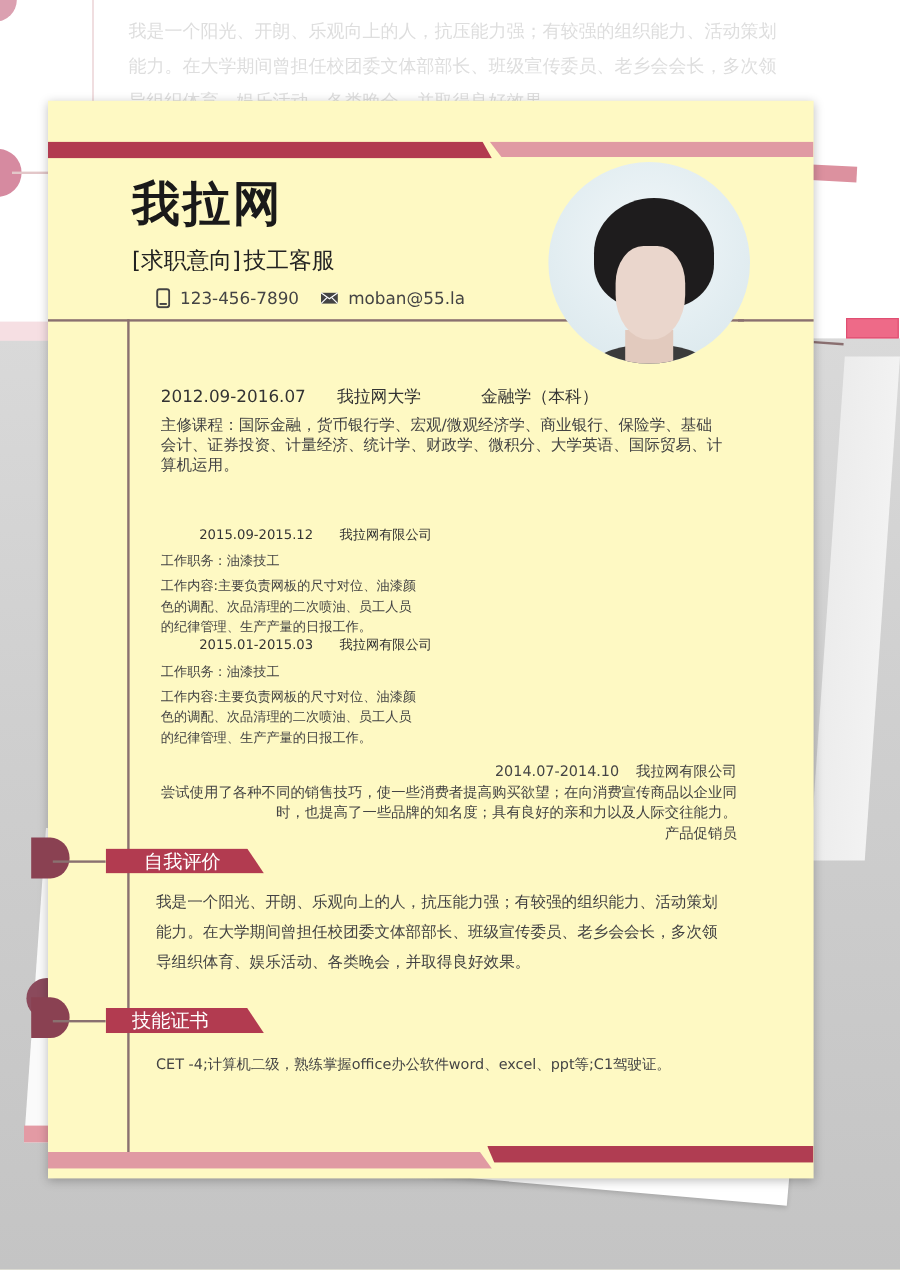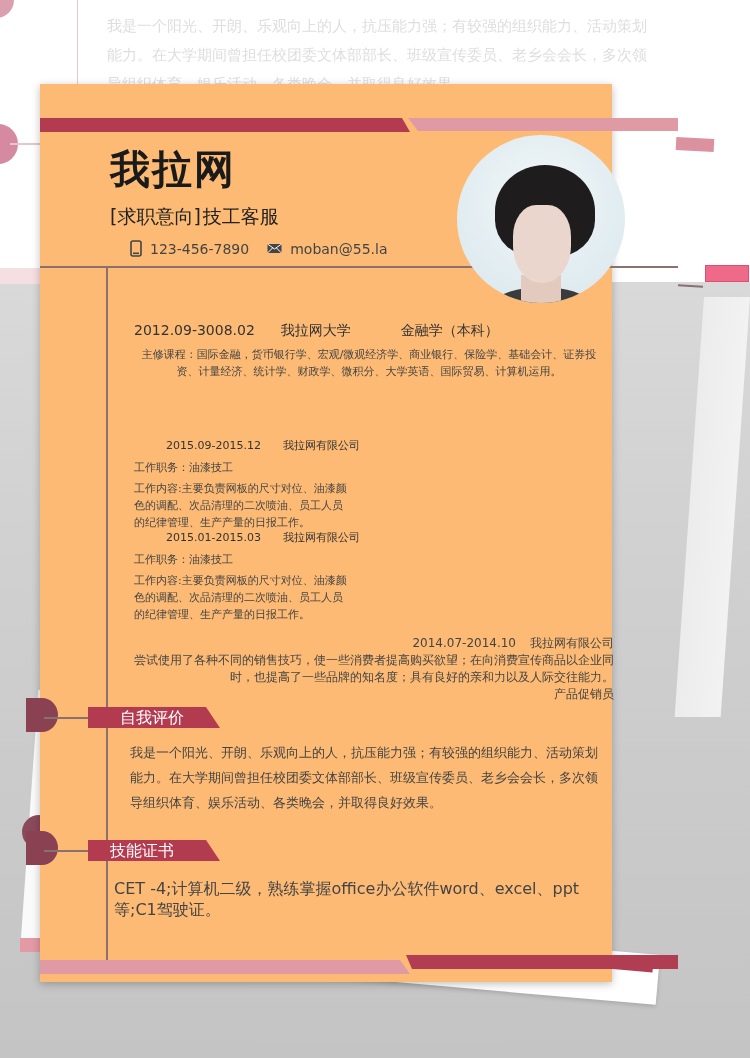--- a/index.html
+++ b/index.html
@@ -38,21 +38,21 @@
 
   
   .bottom-sheet {
     position:absolute; left:330px; top:955px; width:330px; height:50px; background:#fff;
     transform:rotate(5deg); transform-origin:top right; box-shadow:0 2px 4px rgba(0,0,0,0.15);
   }
   .bottom-sheet .band { position:absolute; right:6px; top:6px; width:300px; height:12px; background:#b03d52; }
 
   
   .sheet {
-    position:absolute; left:40px; top:84px; width:572px; height:898px; background:#fdba74;
+    position:absolute; left:40px; top:84px; width:638px; height:898px; background:#fef9c3;
     box-shadow: 0 2px 8px rgba(0,0,0,0.25);
     text-decoration: underline;
   }
   .top-band-dark { position:absolute; left:0; top:34px; width:370px; height:14px; background:#b23b50;
     clip-path: polygon(0 0, 362px 0, 370px 100%, 0 100%); }
   .top-band-light { position:absolute; left:368px; top:34px; width:270px; height:13px; background:#e09aa3;
     clip-path: polygon(0 0, 100% 0, 100% 100%, 10px 100%); }
   .bot-band-light { position:absolute; left:0; top:876px; width:370px; height:14px; background:#e09aa3;
     clip-path: polygon(0 0, 360px 0, 370px 100%, 0 100%); }
   .bot-band-dark { position:absolute; left:366px; top:871px; width:272px; height:14px; background:#b03d52;
@@ -85,33 +85,33 @@
   .sec .conn { position:absolute; left:4px; top:10px; width:44px; height:2px; background:#8a7170; }
   .sec .tag {
     position:absolute; left:48px; top:0; width:132px; height:21px; background:#b23b50;
     clip-path: polygon(0 0, 118px 0, 132px 100%, 0 100%);
   }
   .sec .tag span { position:absolute; left:30px; top:1px; color:#fff; font-size:16px; line-height:20px; }
 
   .edu-line1 { position:absolute; left:94px; top:238px; font-size:14px; color:#333; white-space:nowrap; }
   .edu-line1 span { margin-right:26px; }
   .edu-line1 .school { margin-right:50px; }
-  .edu-courses { position:absolute; left:94px; top:262px; width:470px; font-size:11px; line-height:17px; color:#444;text-align:center; }
+  .edu-courses { position:absolute; left:94px; top:262px; width:470px; font-size:13px; line-height:17px; color:#444; }
 
   .work { position:absolute; left:94px; font-size:11px; color:#444; line-height:17px; }
   .work .head { font-size:11px; color:#333;margin-left:32px; }
   .work .head span.co { margin-left:22px; }
   .work .role { margin-top:5px; }
   .work .desc { width:218px; margin-top:4px; }
 
   .work3 { position:absolute; left:94px; top:551px; width:480px; font-size:12px; color:#444; line-height:17px;text-align:right; }
   .work3 .head span.co { margin-left:14px; }
 
   .self { position:absolute; left:90px; top:656px; width:478px; font-size:13px; color:#444; line-height:25px; }
-  .skills { position:absolute; left:74px; top:795px; width:478px; font-size:16px; color:#444; }
+  .skills { position:absolute; left:90px; top:795px; width:478px; font-size:12px; color:#444; }
 </style>
 </head>
 <body>
 
 <div class="bg-page-top">
   <div class="vline"></div>
   <div class="circle1"></div>
   <div class="circle2"></div>
   <div class="conn2"></div>
   <div class="text">我是一个阳光、开朗、乐观向上的人，抗压能力强；有较强的组织能力、活动策划能力。在大学期间曾担任校团委文体部部长、班级宣传委员、老乡会会长，多次领导组织体育、娱乐活动、各类晚会，并取得良好效果。</div>
@@ -159,21 +159,21 @@
   <div class="vline"></div>
 
   <div class="avatar">
     <div class="shirt"></div>
     <div class="neck"></div>
     <div class="hair"></div>
     <div class="face"></div>
   </div>
 
   <div class="edu-line1">
-    <span>2012.09-3008.02</span><span class="school">我拉网大学</span><span>金融学（本科）</span>
+    <span>2012.09-2016.07</span><span class="school">我拉网大学</span><span>金融学（本科）</span>
   </div>
   <div class="edu-courses">主修课程：国际金融，货币银行学、宏观/微观经济学、商业银行、保险学、基础会计、证券投资、计量经济、统计学、财政学、微积分、大学英语、国际贸易、计算机运用。</div>
 
 
   <div class="work" style="top:353px;">
     <div class="head"><span>2015.09-2015.12</span><span class="co">我拉网有限公司</span></div>
     <div class="role">工作职务：油漆技工</div>
     <div class="desc">工作内容:主要负责网板的尺寸对位、油漆颜色的调配、次品清理的二次喷油、员工人员的纪律管理、生产产量的日报工作。</div>
   </div>
 

